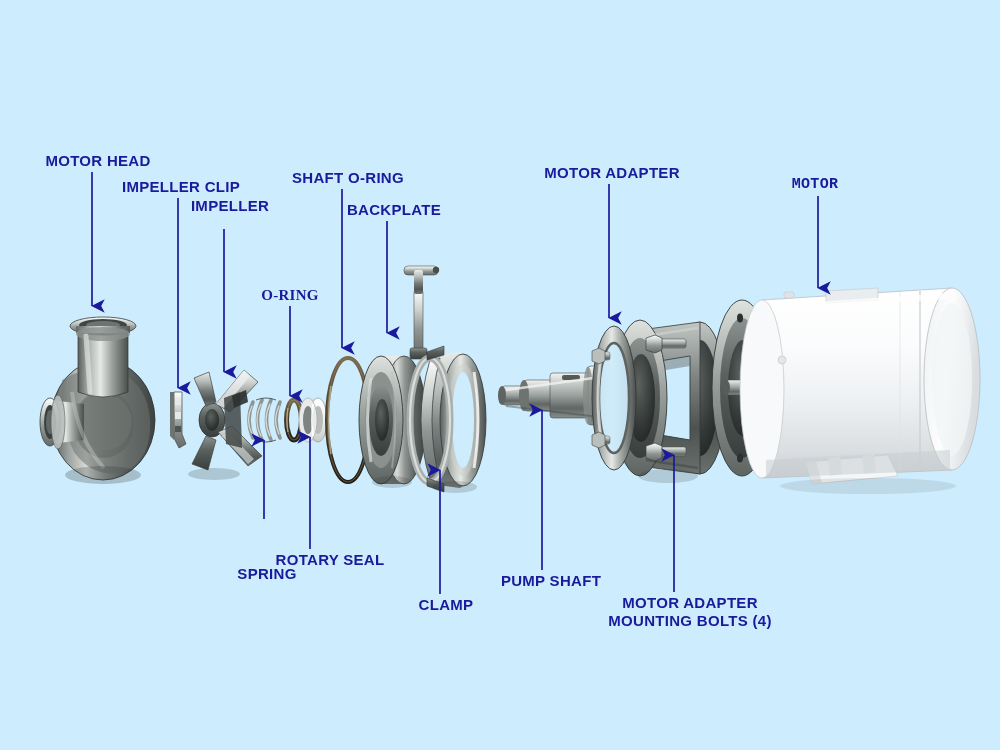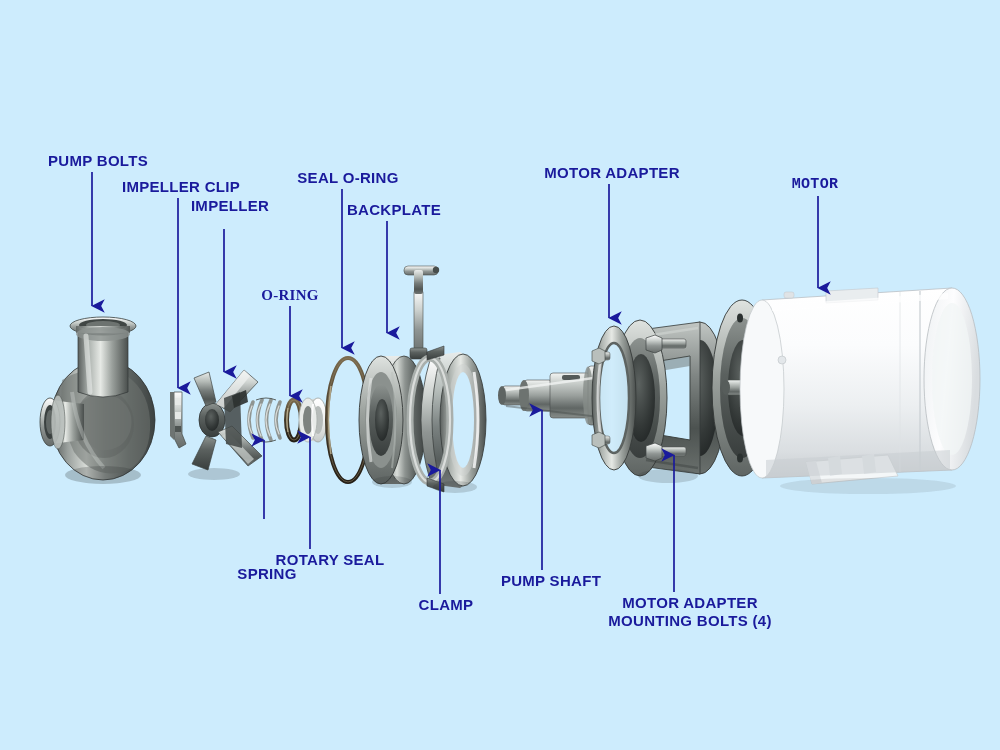--- a/index.html
+++ b/index.html
@@ -362,25 +362,25 @@
         <line x1="818" y1="196" x2="818" y2="288" marker-end="url(#arrDown)"></line>
         <line x1="264" y1="519" x2="264" y2="440" marker-end="url(#arrUp)"></line>
         <line x1="310" y1="549" x2="310" y2="437" marker-end="url(#arrUp)"></line>
         <line x1="440" y1="594" x2="440" y2="470" marker-end="url(#arrUp)"></line>
         <line x1="542" y1="570" x2="542" y2="410" marker-end="url(#arrUp)"></line>
         <line x1="674" y1="592" x2="674" y2="455" marker-end="url(#arrUp)"></line>
       </g>
   </svg>
 
   <div id="labels">
-      <div class="lbl ctr" style="left: 98px; top: 152px;">PUMP BOLTS</div>
+      <div class="lbl ctr" style="left: 98px; top: 152px;">MOTOR HEAD</div>
       <div class="lbl ctr" style="left: 181px; top: 178px;">IMPELLER CLIP</div>
       <div class="lbl ctr" style="left: 230px; top: 197px;">IMPELLER</div>
       <div class="lbl ctr" style="left: 290px; top: 286px; font-family: Liberation Serif, serif;">O-RING</div>
-      <div class="lbl ctr" style="left: 348px; top: 169px;">SEAL O-RING</div>
+      <div class="lbl ctr" style="left: 348px; top: 169px;">SHAFT O-RING</div>
       <div class="lbl ctr" style="left: 394px; top: 201px;">BACKPLATE</div>
       <div class="lbl ctr" style="left: 612px; top: 164px;">MOTOR ADAPTER</div>
       <div class="lbl ctr" style="left: 815px; top: 176px; font-family: Liberation Mono, monospace;">MOTOR</div>
       <div class="lbl ctr" style="left: 267px; top: 521px; margin-top: 44px;">SPRING</div>
       <div class="lbl ctr" style="left: 330px; top: 551px;">ROTARY SEAL</div>
       <div class="lbl ctr" style="left: 446px; top: 596px; text-align: right;">CLAMP</div>
       <div class="lbl ctr" style="left: 551px; top: 572px;">PUMP SHAFT</div>
       <div class="lbl ctr" style="left: 690px; top: 594px;">MOTOR ADAPTER
 MOUNTING BOLTS (4)</div>
     </div>

